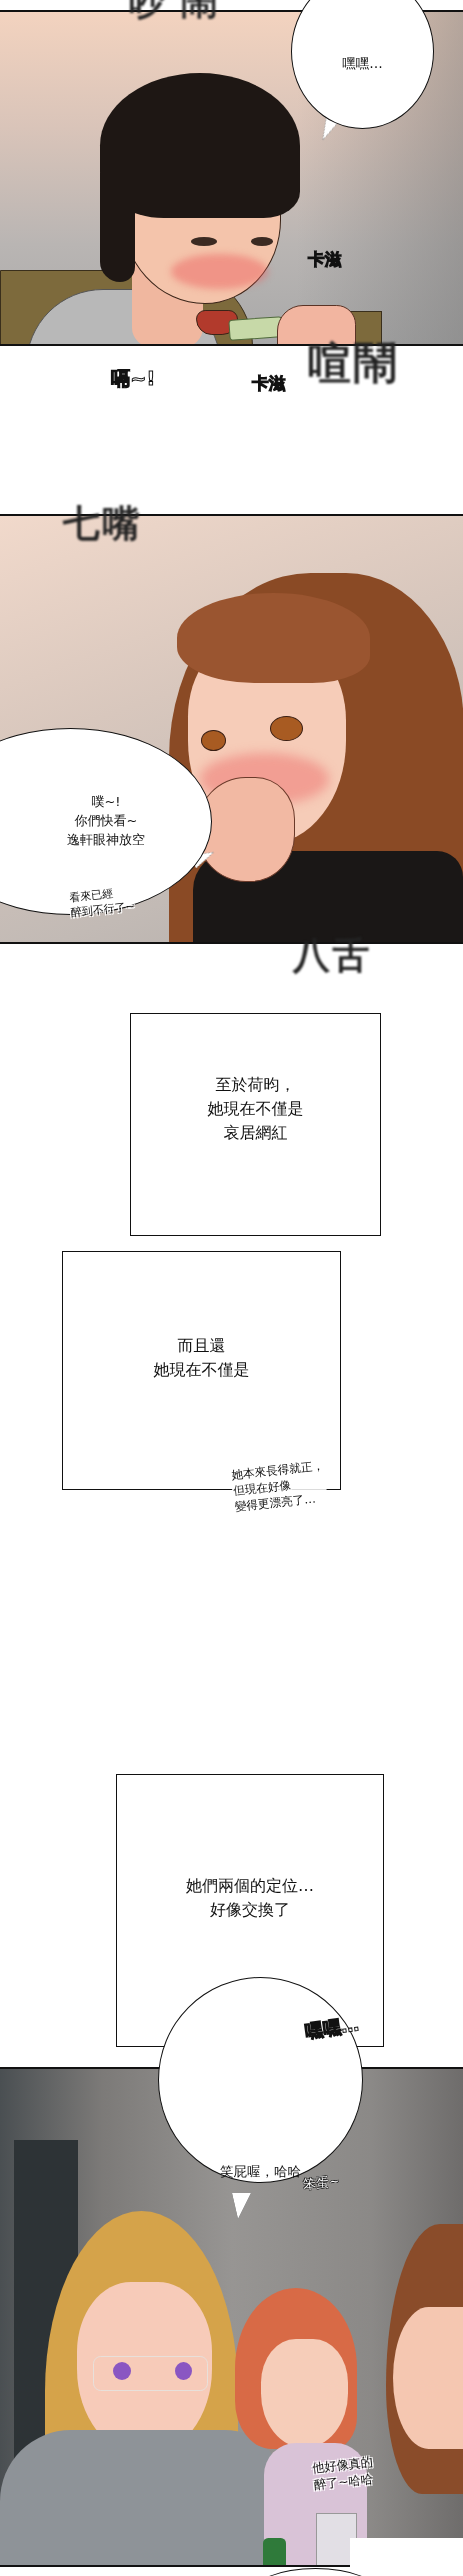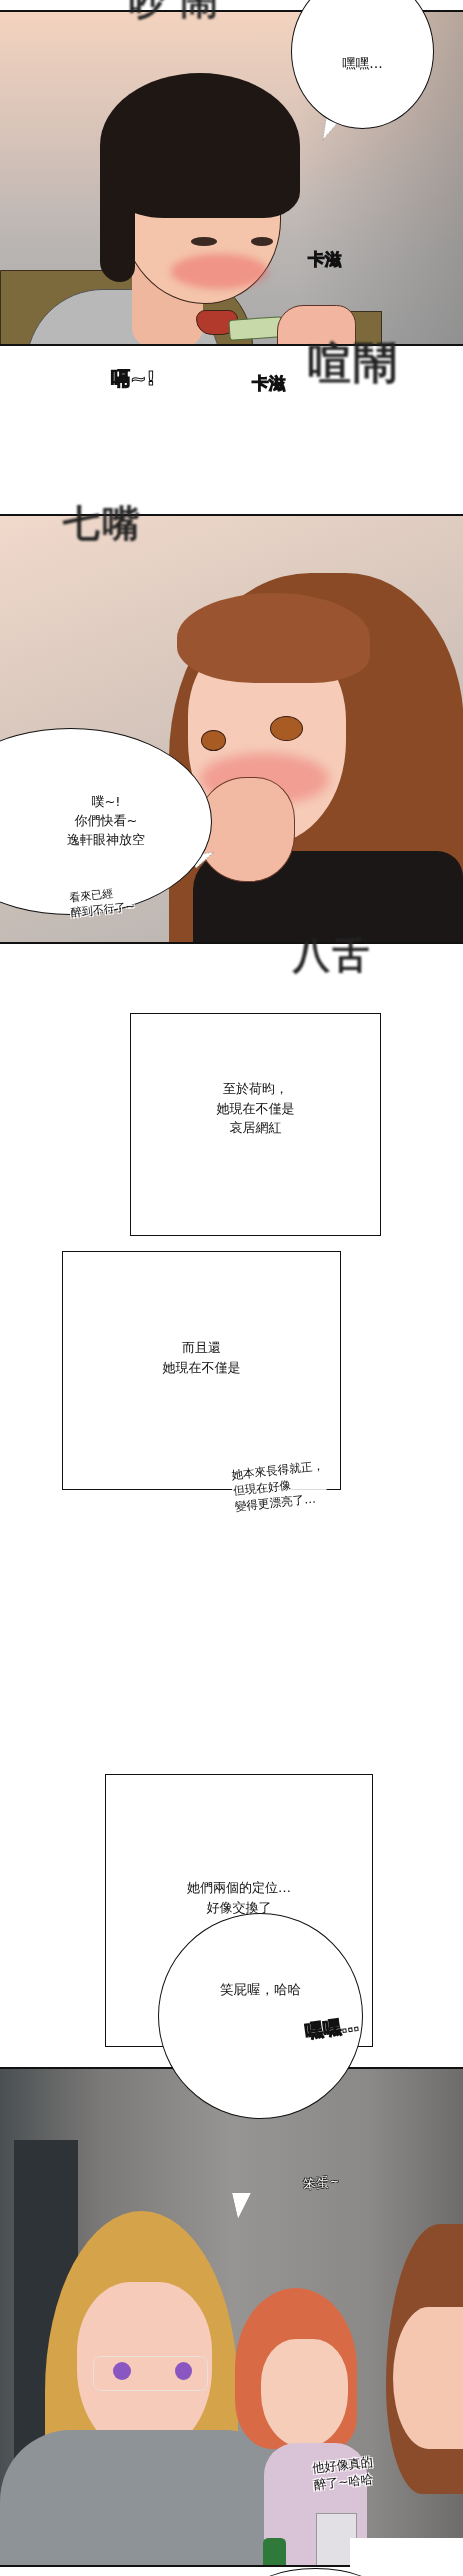--- a/index.html
+++ b/index.html
@@ -7,21 +7,21 @@
          font-family: "DejaVu Sans", sans-serif; color: #111; }
   .panel { position: absolute; left: 0; width: 464px; overflow: hidden;
            border-top: 2.6px solid #111; border-bottom: 2.6px solid #111; box-sizing: border-box; }
   .bubble { position: absolute; background: #fff; border: 1.6px solid #111; border-radius: 50%;
             display: flex; align-items: center; justify-content: center; text-align: center;
             box-sizing: border-box; z-index: 5; }
   .bubble .txt { font-size: 13.5px; line-height: 1.45; white-space: pre-line; color: #111; }
   .tail { position: absolute; width: 0; height: 0; z-index: 4; }
   .caption { position: absolute; border: 1.9px solid #111; background: #fff; box-sizing: border-box;
              display: flex; align-items: center; justify-content: center; text-align: center; }
-  .caption .txt { font-size: 13px; line-height: 1.5; white-space: pre-line; }
+  .caption .txt { font-size: 16px; line-height: 1.5; white-space: pre-line; }
   .sfx { position: absolute; white-space: pre-line; z-index: 6; }
   .sfx.hand { font-family: "DejaVu Serif", serif; font-size: 11px; line-height: 1.4;
               transform: rotate(-6deg); color: #111;
               text-shadow: -1.3px -1.3px 0 #fff, 1.3px -1.3px 0 #fff, -1.3px 1.3px 0 #fff, 1.3px 1.3px 0 #fff; }
   .sfx.big { font-family: "DejaVu Serif", serif; font-size: 39px; font-weight: bold; color: #222;
              filter: blur(0.8px); letter-spacing: 2.6px; }
   .sfx.outline { font-family: "DejaVu Sans", sans-serif; font-size: 19.3px; font-weight: bold;
                  color: #fff; -webkit-text-stroke: 1px #111; }
   
   .shape { position: absolute; }
@@ -108,21 +108,21 @@
 </div>
 
 <div class="caption" style="left:62px; top:1251px; width:279px; height:239px;">
   <span class="txt" style="margin-top:-26px;">而且還
 她現在不僅是</span>
 </div>
 <div class="sfx hand" style="left:233px; top:1462px; font-size:11.6px; background:rgba(255,255,255,0.85);">她本來長得就正，
 但現在好像
 變得更漂亮了…</div>
 
-<div class="caption" style="left:105px; top:1774px; width:268px; height:273px;">
+<div class="caption" style="left:116px; top:1774px; width:268px; height:273px;">
   <span class="txt" style="margin-top:-26px;">她們兩個的定位…
 好像交換了</span>
 </div>
 <div class="sfx outline" style="left:305px; top:2016px; font-size:18px; transform:rotate(-8deg);">嘿嘿…</div>
 
 <div class="panel" style="top:2067px; height:500px; background: linear-gradient(90deg,#4a4f52 0%,#7c7a78 22%,#979593 50%,#8b8987 80%,#6e6c6b 100%);">
 
   <div class="shape" style="left:14px; top:71px; width:64px; height:399px; background:#2d3336;"></div>
 
   <div class="shape" style="left:45px; top:142px; width:193px; height:361px; background:#d5a34a; border-radius:50% 50% 10% 10%;"></div>
@@ -136,21 +136,21 @@
   <div class="shape" style="left:261px; top:270px; width:87px; height:109px; background:#f6cdb9; border-radius:40% 40% 50% 50%;"></div>
   <div class="shape" style="left:264px; top:374px; width:103px; height:129px; background:#d9c3d7; border-radius:32px 32px 0 0;"></div>
 
   <div class="shape" style="left:386px; top:155px; width:90px; height:270px; background:#8a4c2a; border-radius:60% 0 0 40%;"></div>
   <div class="shape" style="left:393px; top:238px; width:71px; height:142px; background:#f5c7b1; border-radius:50% 0 0 50%;"></div>
 
   <div class="shape" style="left:316px; top:444px; width:39px; height:71px; background:rgba(230,235,235,0.7); border:1.3px solid #999;"></div>
   <div class="shape" style="left:263px; top:469px; width:23px; height:39px; background:#2f7a3a; border-radius:5.2px;"></div>
 </div>
 
-<div class="bubble" style="left:158px; top:1913px; width:205px; height:206px;">
+<div class="bubble" style="left:158px; top:1977px; width:205px; height:206px;align-items:flex-end;">
   <span class="txt" style="margin-top:-52px;">笑屁喔，哈哈</span>
 </div>
 <div class="tail" style="left:232px; top:2193px; border-left:6.4px solid transparent; border-right:13px solid transparent; border-top:26px solid #fff; filter: drop-shadow(0.6px 0.6px 0 #111);"></div>
 <div class="sfx hand" style="left:303px; top:2174px; font-size:13px; color:#fff; text-shadow:-0.6px -0.6px 0 #111,0.6px -0.6px 0 #111,-0.6px 0.6px 0 #111,0.6px 0.6px 0 #111;">笨蛋~</div>
 <div class="sfx hand" style="left:313px; top:2457px; font-size:12.2px;">他好像真的
 醉了~哈哈</div>
 
 <div class="shape" style="left:350px; top:2538px; width:114px; height:38px; background:#fff; z-index:7;"></div>
 <div class="shape" style="left:250px; top:2568px; width:129px; height:52px; background:#fff; border:1.6px solid #111; border-radius:50%; z-index:7;"></div>
 

